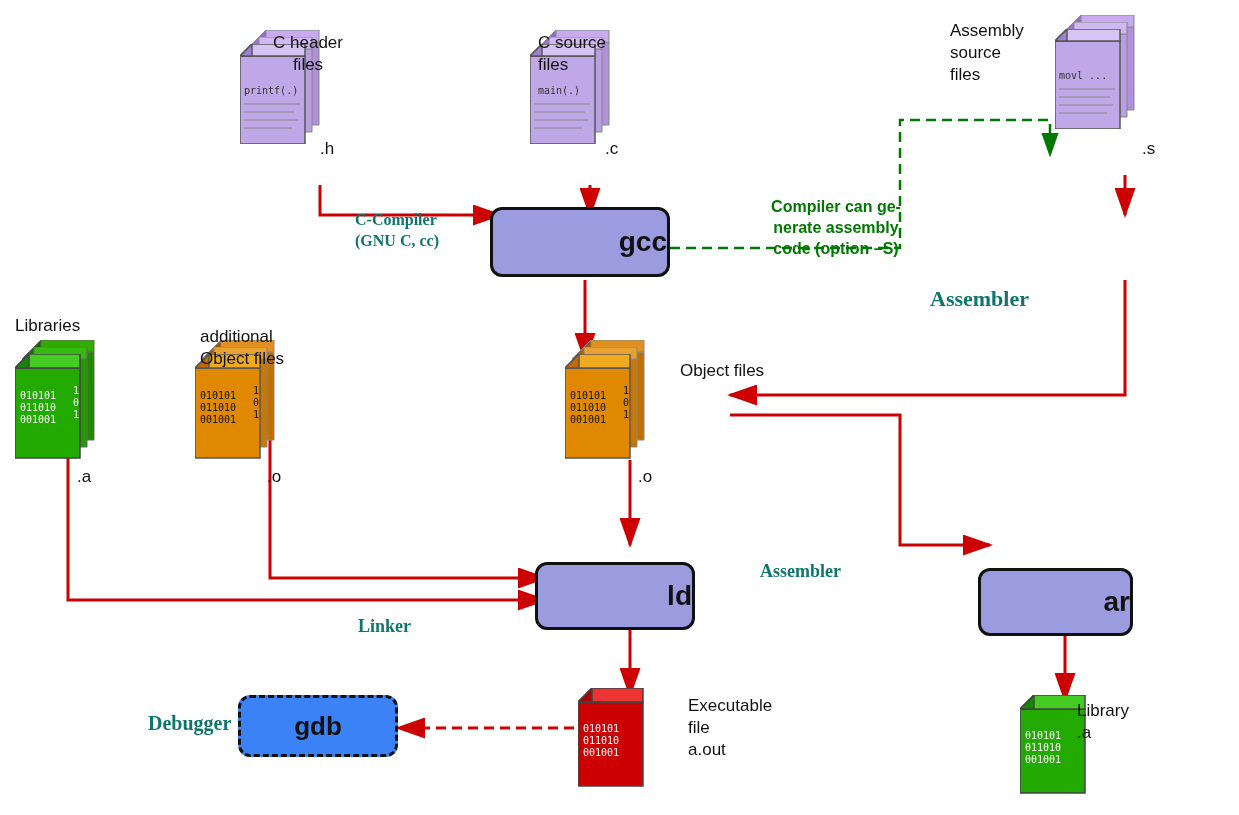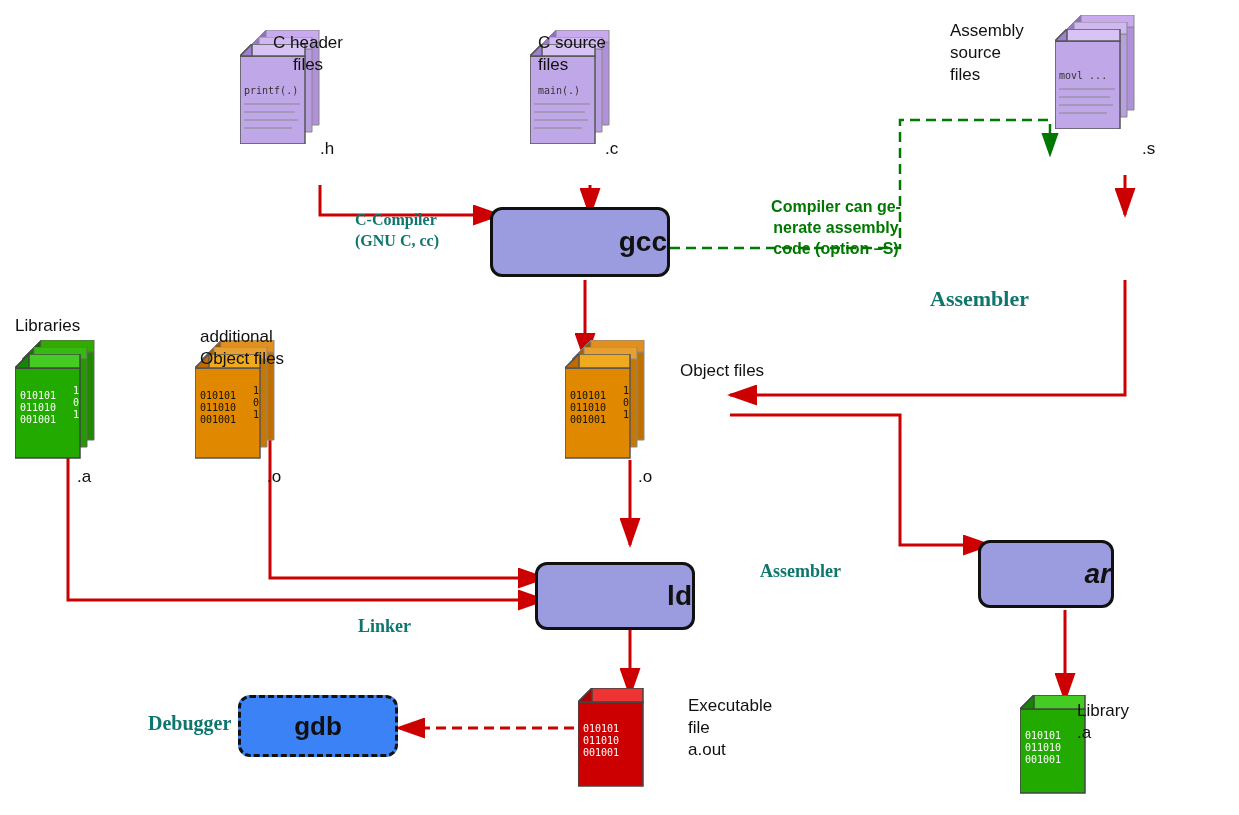--- a/index.html
+++ b/index.html
@@ -209,21 +209,21 @@
 
   <div class="abs tool-box" style="left:490px; top:207px; width:180px; height:70px;">
     <span>gcc</span>
   </div>
 
 
   <div class="abs tool-box" style="left:535px; top:540px; width:160px; height:68px;margin-top:22px;">
     <span>ld</span>
   </div>
 
-  <div class="abs tool-box" style="left:978px; top:540px; width:136px; height:68px;font-style:italic;">
+  <div class="abs tool-box" style="left:978px; top:568px; width:155px; height:68px;">
     <span>ar</span>
   </div>
 
   <div class="abs tool-box-dashed" style="left:238px; top:695px; width:160px; height:62px;">
     <span>gdb</span>
   </div>
 
   <div class="abs file-stack" style="left:565px; top:340px;">
 
     <svg width="85" height="105" style="position:absolute; left:14px; top:0px;">

